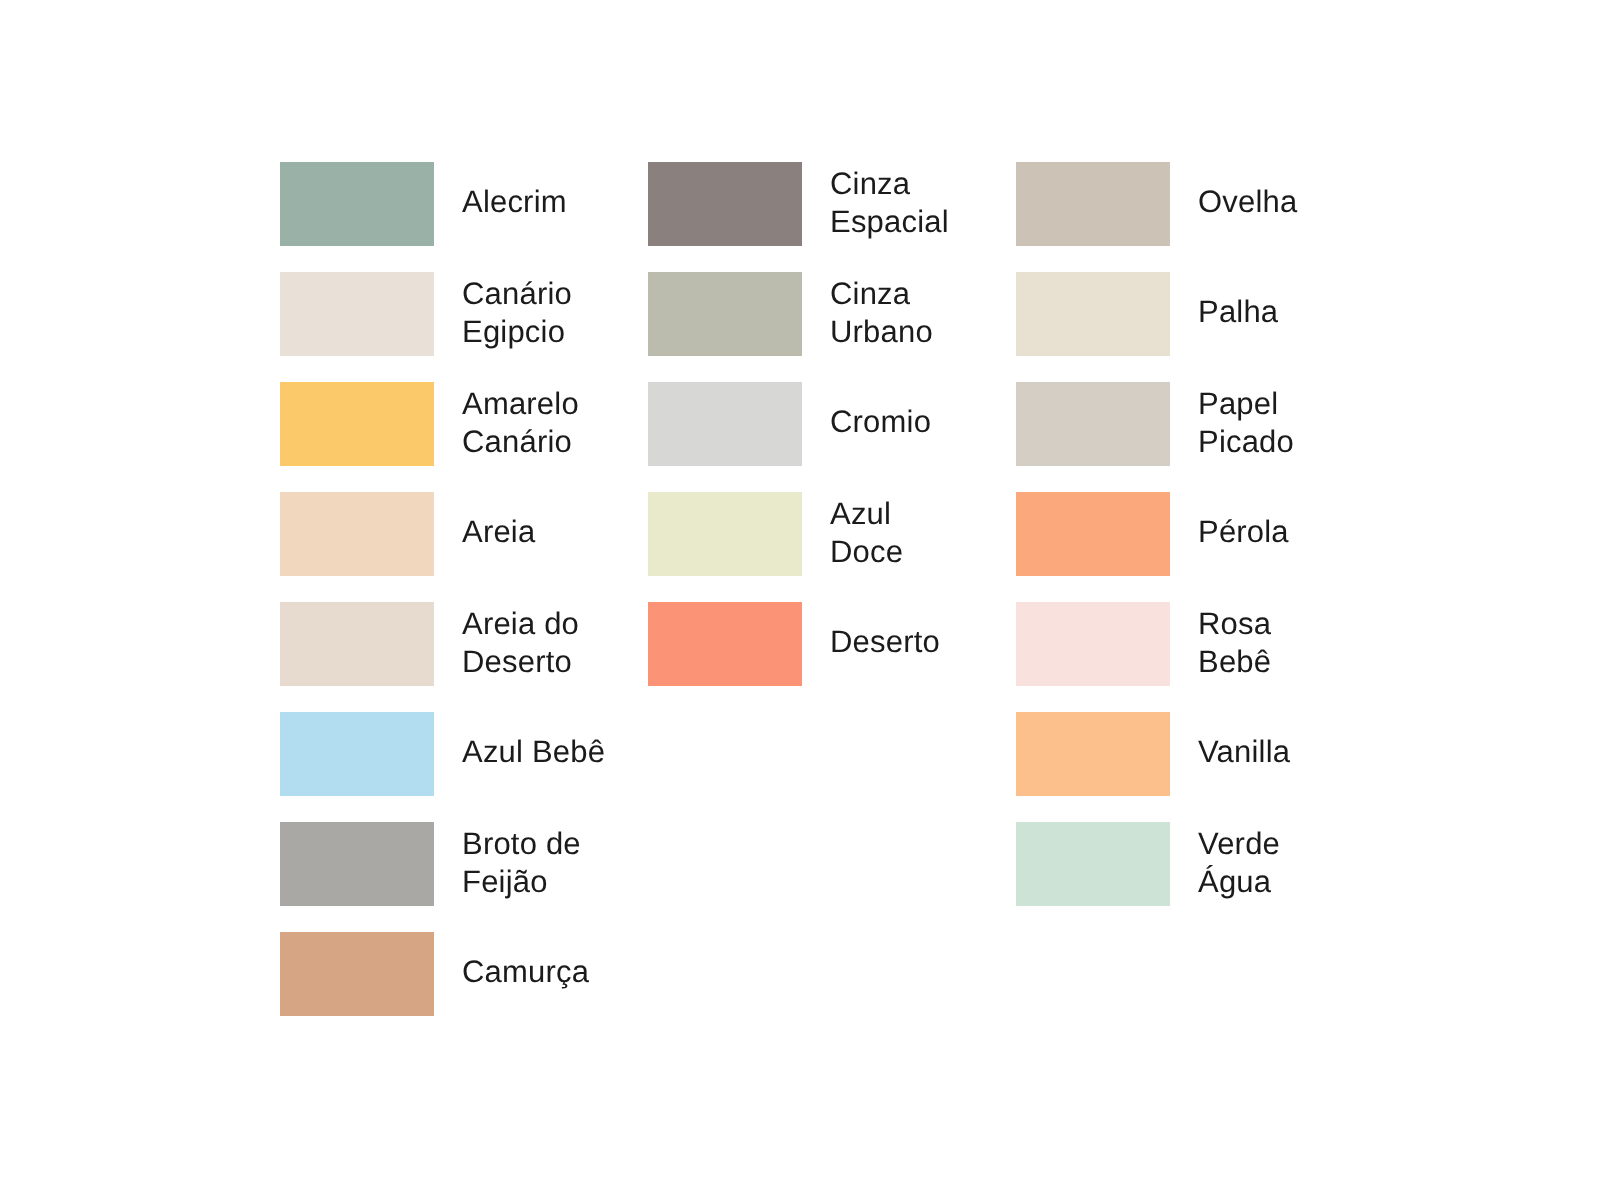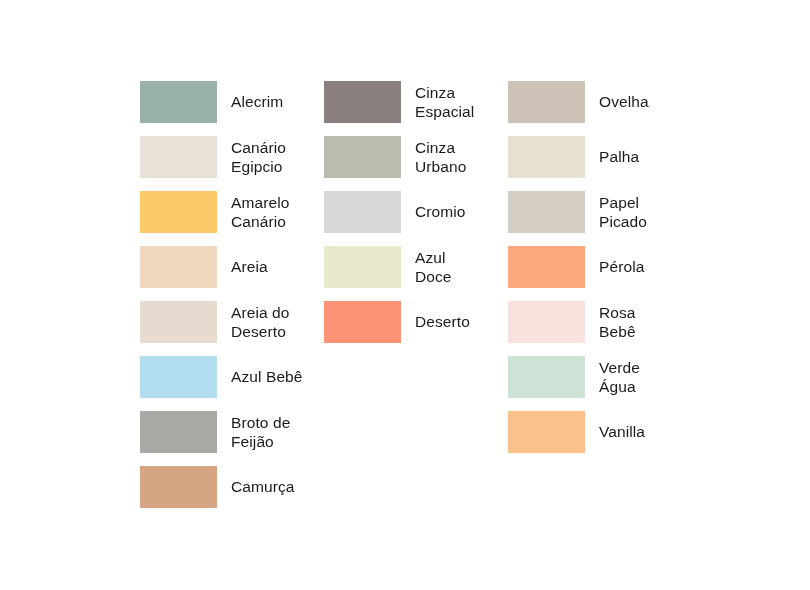--- a/index.html
+++ b/index.html
@@ -143,24 +143,24 @@
       <div class="swatch-row">
         <div class="swatch-chip" style="background-color: rgb(251, 168, 124);"></div>
         <div class="swatch-label">Pérola</div>
       </div>
       <div class="swatch-row">
         <div class="swatch-chip" style="background-color: rgb(249, 225, 222);"></div>
         <div class="swatch-label">Rosa
 Bebê</div>
       </div>
       <div class="swatch-row">
+        <div class="swatch-chip" style="background-color: rgb(251, 192, 140);"></div>
+        <div class="swatch-label">Vanilla</div>
+      </div>
+      <div class="swatch-row">
         <div class="swatch-chip" style="background-color: rgb(205, 227, 214);"></div>
         <div class="swatch-label">Verde
 Água</div>
-      </div>
-      <div class="swatch-row">
-        <div class="swatch-chip" style="background-color: rgb(251, 192, 140);"></div>
-        <div class="swatch-label">Vanilla</div>
       </div>
     </div>
 
   </div>
 </div>
 
 </body></html>

